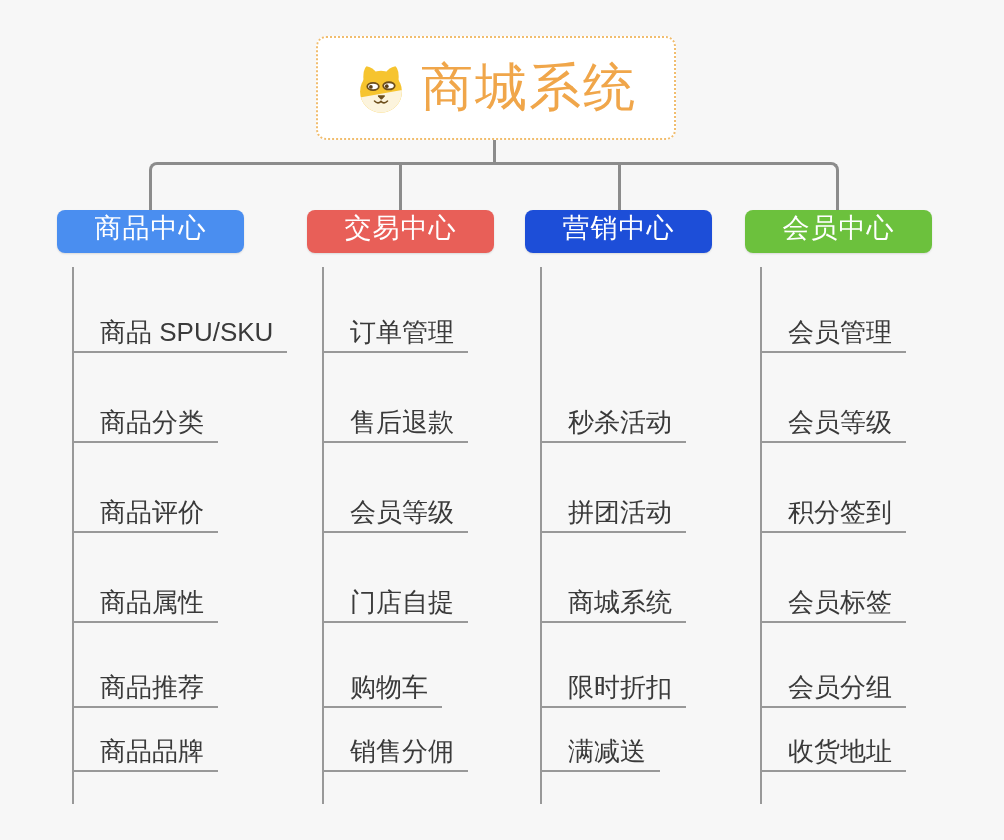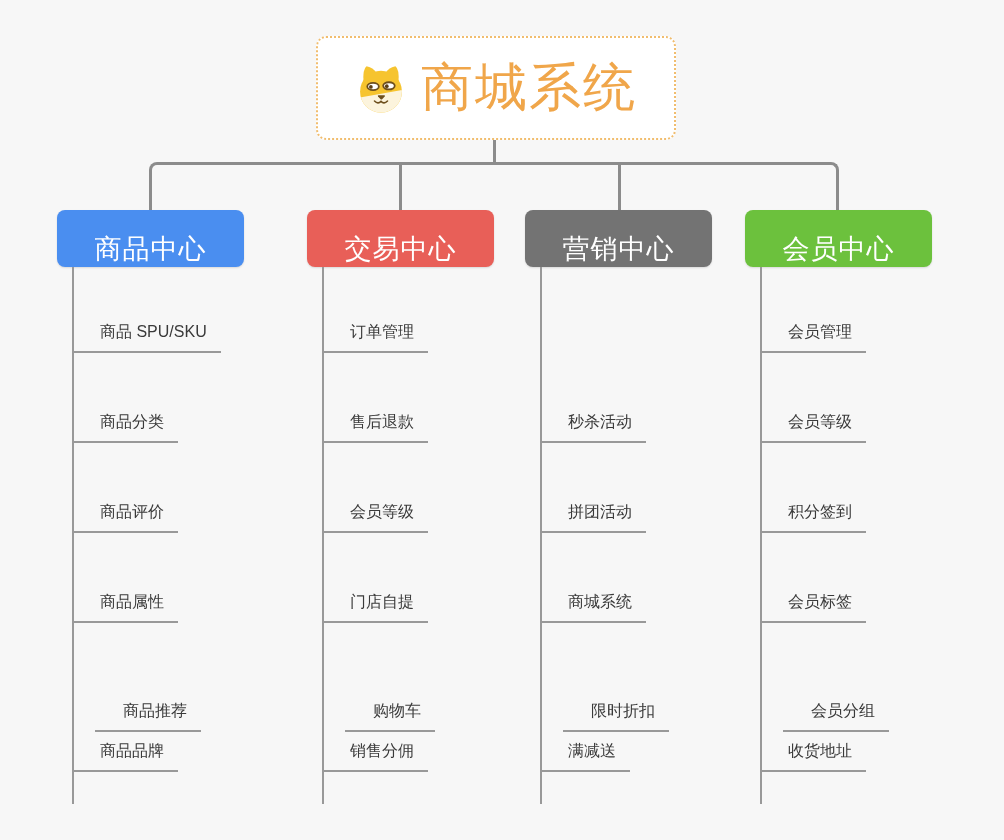--- a/index.html
+++ b/index.html
@@ -55,54 +55,54 @@
   
   .branch { position: absolute; top: 210px; width: 240px; height: 620px; }
   .branch-0 { left: 57px; }
   .branch-1 { left: 307px; }
   .branch-2 { left: 525px; }
   .branch-3 { left: 745px; }
 
   .head {
     position: absolute;
     left: 0; top: 0;
-    width: 187px; height: 57px;
+    width: 187px; height: 43px;
     border-radius: 8px;
     display: flex;
-    align-items: flex-end;
+    align-items: flex-start;
     justify-content: center;
     color: #ffffff;
     font-size: 27px;
     letter-spacing: 1px;
     white-space: nowrap;
     box-shadow: 0 1px 2px rgba(0,0,0,0.12);
   }
 
   .trunk {
     position: absolute;
     left: 15px; top: 57px;
     width: 2px; height: 537px;
     background: #999999;
   }
 
   .child {
     position: absolute;
     left: 15px;
-    font-size: 16px;
+    font-size: 26px;
     line-height: 26px;
     color: #3a3a3a;
     white-space: nowrap;
     padding: 0 14px 6px 28px;
     border-bottom: 2px solid #999999;
   }
   .c0 { top: 109px; }
   .c1 { top: 199px; }
   .c2 { top: 289px; }
   .c3 { top: 379px; }
-  .c4 { top: 488px; margin-left: 23px; }
+  .c4 { top: 464px; }
   .c5 { top: 528px; }
 </style>
 </head>
 <body>
 
 <div class="canvas">
 
   <div class="conn root-stub"></div>
   <div class="dist-frame"></div>
   <div class="conn drop-a"></div>
@@ -149,21 +149,21 @@
     <div class="trunk"></div>
     <div class="child c0">订单管理</div>
     <div class="child c1">售后退款</div>
     <div class="child c2">会员等级</div>
     <div class="child c3">门店自提</div>
     <div class="child c4">购物车</div>
     <div class="child c5">销售分佣</div>
   </div>
 
   <div class="branch branch-2">
-    <div class="head" style="background-color: #737373;">
+    <div class="head" style="background-color: #1d4ed8;">
       <span>营销中心</span>
     </div>
     <div class="trunk"></div>
     <div class="child c1">秒杀活动</div>
     <div class="child c2">拼团活动</div>
     <div class="child c3">商城系统</div>
     <div class="child c4">限时折扣</div>
     <div class="child c5">满减送</div>
   </div>
 

